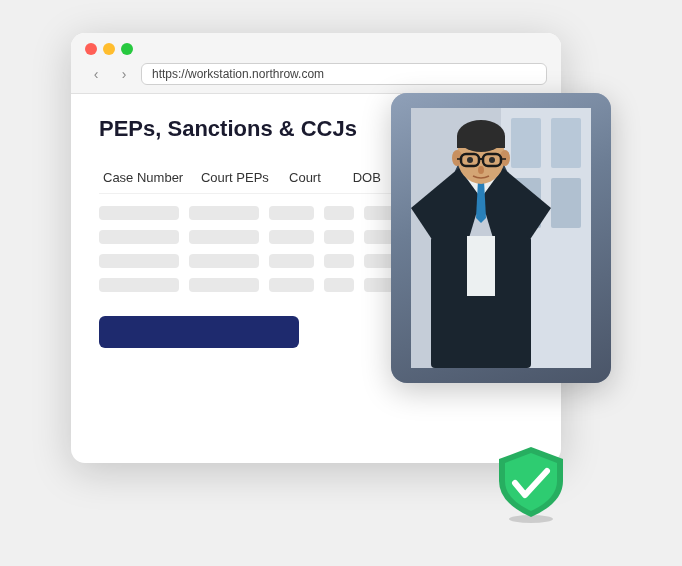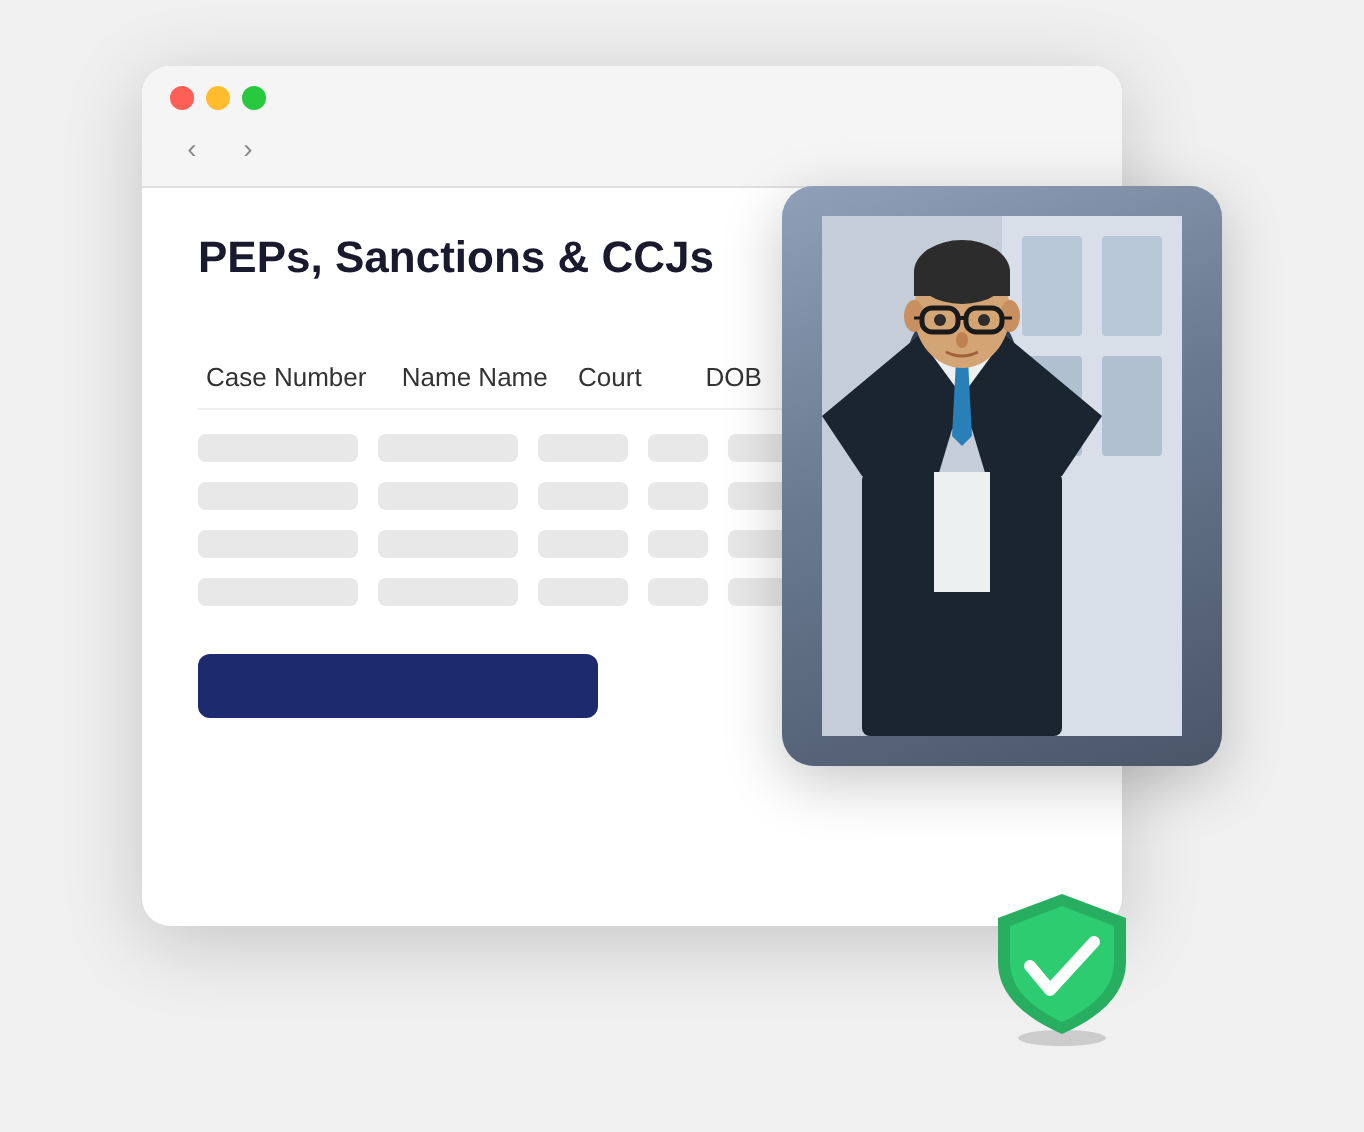--- a/index.html
+++ b/index.html
@@ -86,21 +86,21 @@
     }
 
     .browser-content {
       padding: 22px 28px;
     }
 
     .page-title {
       font-size: 22px;
       font-weight: 700;
       color: #1a1a2e;
-      margin-bottom: 31px;
+      margin-bottom: 20px;
     }
 
     .table-container {
       background: #fff;
       border-radius: 8px;
     }
 
     .table-header {
       display: flex;
       gap: 10px;
@@ -213,30 +213,33 @@
   <div class="browser">
     <div class="browser-chrome">
       <div class="browser-dots">
         <div class="dot dot-red"></div>
         <div class="dot dot-yellow"></div>
         <div class="dot dot-green"></div>
       </div>
       <div class="browser-bar">
         <div class="nav-btn">‹</div>
         <div class="nav-btn">›</div>
+        <div class="address-bar">
+          <span>https://workstation.northrow.com</span>
+        </div>
       </div>
     </div>
 
     <div class="browser-content">
       <div class="page-title">PEPs, Sanctions &amp; CCJs</div>
 
       <div class="table-container">
         <div class="table-header">
           <div class="col-header col-case">Case Number</div>
-          <div class="col-header col-court">Name Name</div>
+          <div class="col-header col-court">Court PEPs</div>
           <div class="col-header col-amount">Court</div>
           <div class="col-header col-dob">DOB</div>
           <div class="col-header col-end">End Date</div>
           <div class="col-header col-issue">Issue Date</div>
         </div>
 
         <div class="skeleton-rows">
           <div class="skeleton-row">
             <div class="skel skel-case"></div>
             <div class="skel skel-court"></div>

